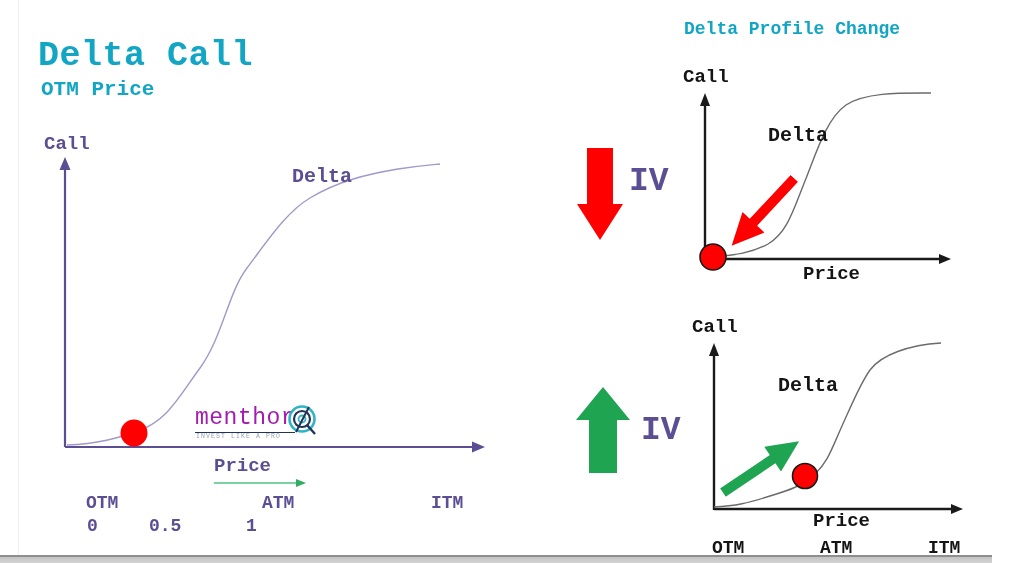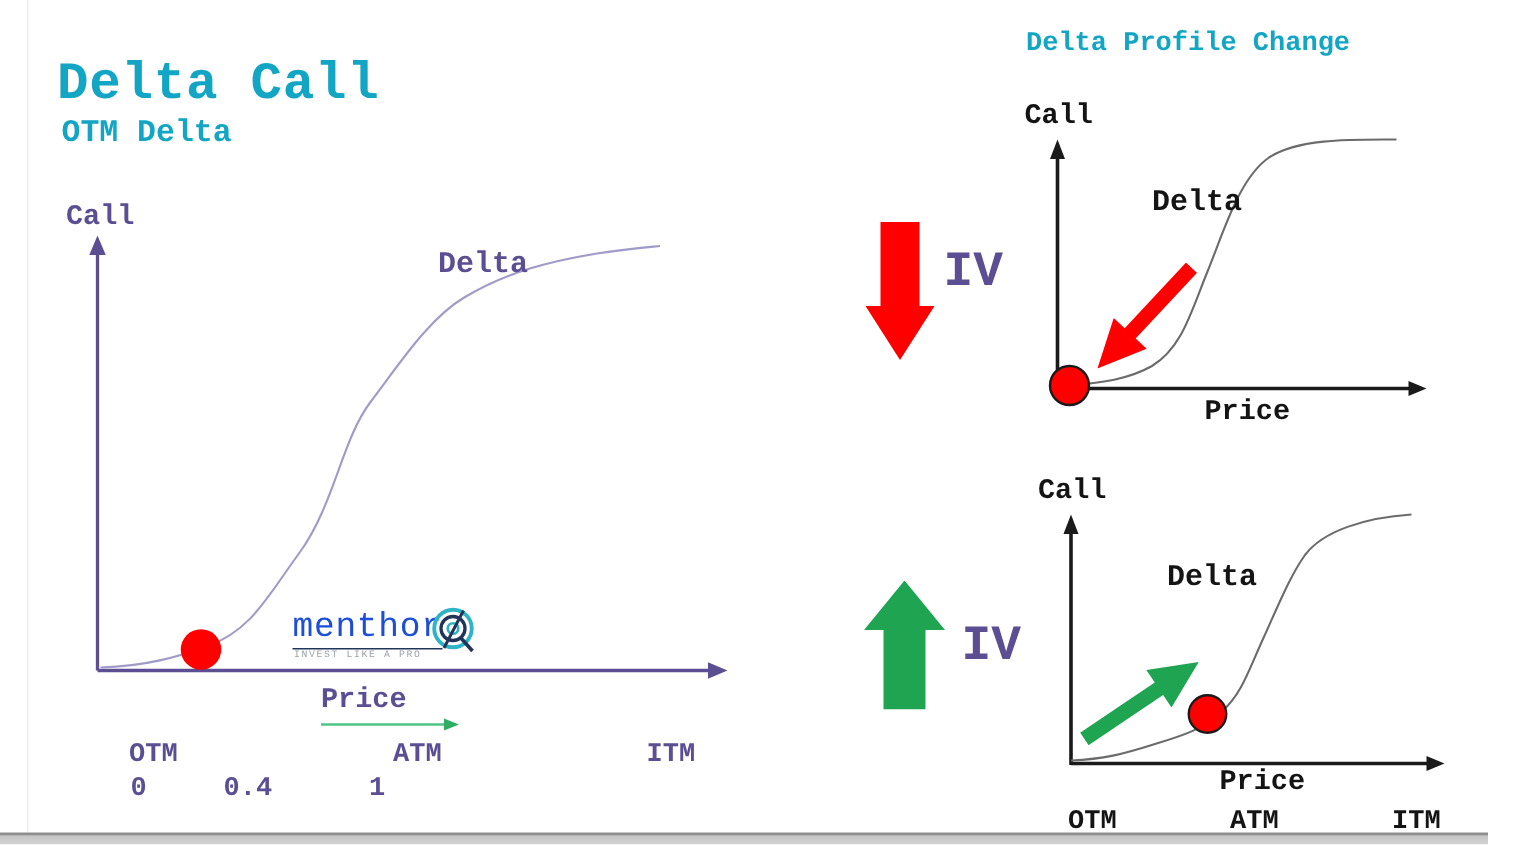--- a/index.html
+++ b/index.html
@@ -23,21 +23,21 @@
   #left-price{left:214px;top:455px;font-size:19px;}
   #price-arrow{left:213px;top:478px;}
   #zone-otm{left:86px;top:493px;font-size:18px;}
   #zone-atm{left:262px;top:493px;font-size:18px;}
   #zone-itm{left:431px;top:493px;font-size:18px;}
   #tick-0{left:87px;top:516px;font-size:18px;}
   #tick-05{left:149px;top:516px;font-size:18px;}
   #tick-1{left:246px;top:516px;font-size:18px;}
   
   #logo{left:195px;top:403px;width:120px;height:40px;}
-  #logo-brand{left:0;top:2px;font-size:23px;color:#1d4ed8;letter-spacing:.5px;border-bottom:1.5px solid #21355a;padding-bottom:1px;font-weight:normal;}
+  #logo-brand{left:0;top:2px;font-size:23px;color:#a21caf;letter-spacing:.5px;border-bottom:1.5px solid #21355a;padding-bottom:1px;font-weight:normal;}
   #logo-tagline{left:1px;top:30px;font-size:6.5px;color:#9aa3ad;letter-spacing:1.1px;}
   #logo-q{left:92px;top:0px;}
   
   #iv-down-arrow{left:577px;top:148px;}
   #iv-down-label{left:629px;top:163px;font-size:33px;}
   #iv-up-arrow{left:576px;top:387px;}
   #iv-up-label{left:641px;top:412px;font-size:33px;}
   
   #chart-down{left:680px;top:66px;width:300px;height:230px;}
   #cd-call{left:3px;top:0px;font-size:19px;}
@@ -59,21 +59,21 @@
   svg{display:block;}
 </style>
 </head>
 <body>
 
 <div id="stage">
 
   <div id="edge-line" class="abs"></div>
 
   <div id="page-title" class="abs teal b">Delta Call</div>
-  <div id="page-subtitle" class="abs teal b">OTM Delta</div>
+  <div id="page-subtitle" class="abs teal b">OTM Price</div>
   <div id="right-title" class="abs teal b">Delta Profile Change</div>
 
   <div id="left-chart" class="abs">
     <svg width="470" height="330" viewBox="0 0 470 330">
 
       <g>
         <line x1="27" y1="40" x2="27" y2="319" stroke="#5b4e93" stroke-width="2.2"></line>
         <polygon points="27,29 21.5,42 32.5,42" fill="#5b4e93"></polygon>
       </g>
       <g>
@@ -91,21 +91,21 @@
 
   <div id="left-price" class="abs purple b">Price</div>
   <svg id="price-arrow" class="abs" width="95" height="10" viewBox="0 0 95 10">
     <line x1="1" y1="5" x2="84" y2="5" stroke="#4ec585" stroke-width="1.6"></line>
     <polygon points="93,5 83,1 83,9" fill="#2fae63"></polygon>
   </svg>
   <div id="zone-otm" class="abs purple b">OTM</div>
   <div id="zone-atm" class="abs purple b">ATM</div>
   <div id="zone-itm" class="abs purple b">ITM</div>
   <div id="tick-0" class="abs purple b">0</div>
-  <div id="tick-05" class="abs purple b">0.4</div>
+  <div id="tick-05" class="abs purple b">0.5</div>
   <div id="tick-1" class="abs purple b">1</div>
 
   <div id="logo" class="abs">
     <span id="logo-brand" class="abs">menthor</span>
     <span id="logo-tagline" class="abs">INVEST LIKE A PRO</span>
     <svg id="logo-q" class="abs" width="32" height="34" viewBox="0 0 32 34">
       <circle cx="15" cy="16" r="12.5" fill="none" stroke="#2fb4c6" stroke-width="2.6"></circle>
       <circle cx="15" cy="16" r="8" fill="none" stroke="#21355a" stroke-width="2.2"></circle>
       <circle cx="15" cy="16" r="3.5" fill="none" stroke="#2fb4c6" stroke-width="1.8"></circle>
       <line x1="22" y1="4" x2="9" y2="29" stroke="#21355a" stroke-width="2"></line>

